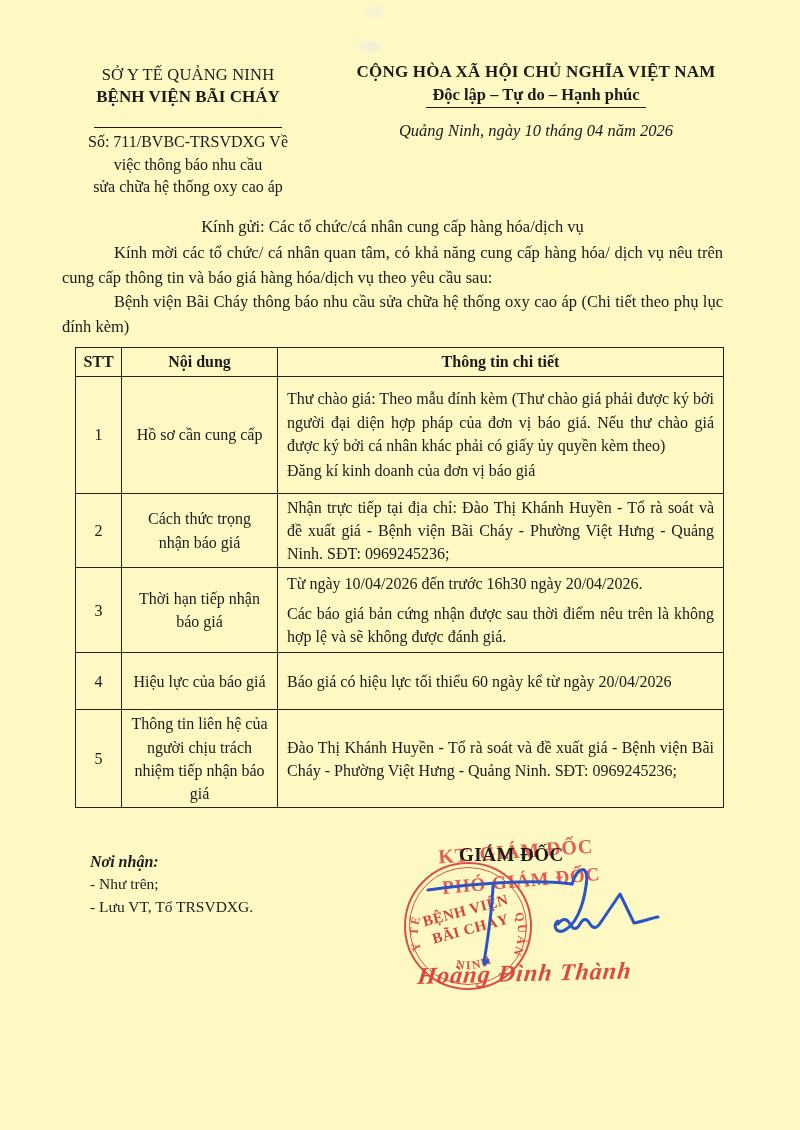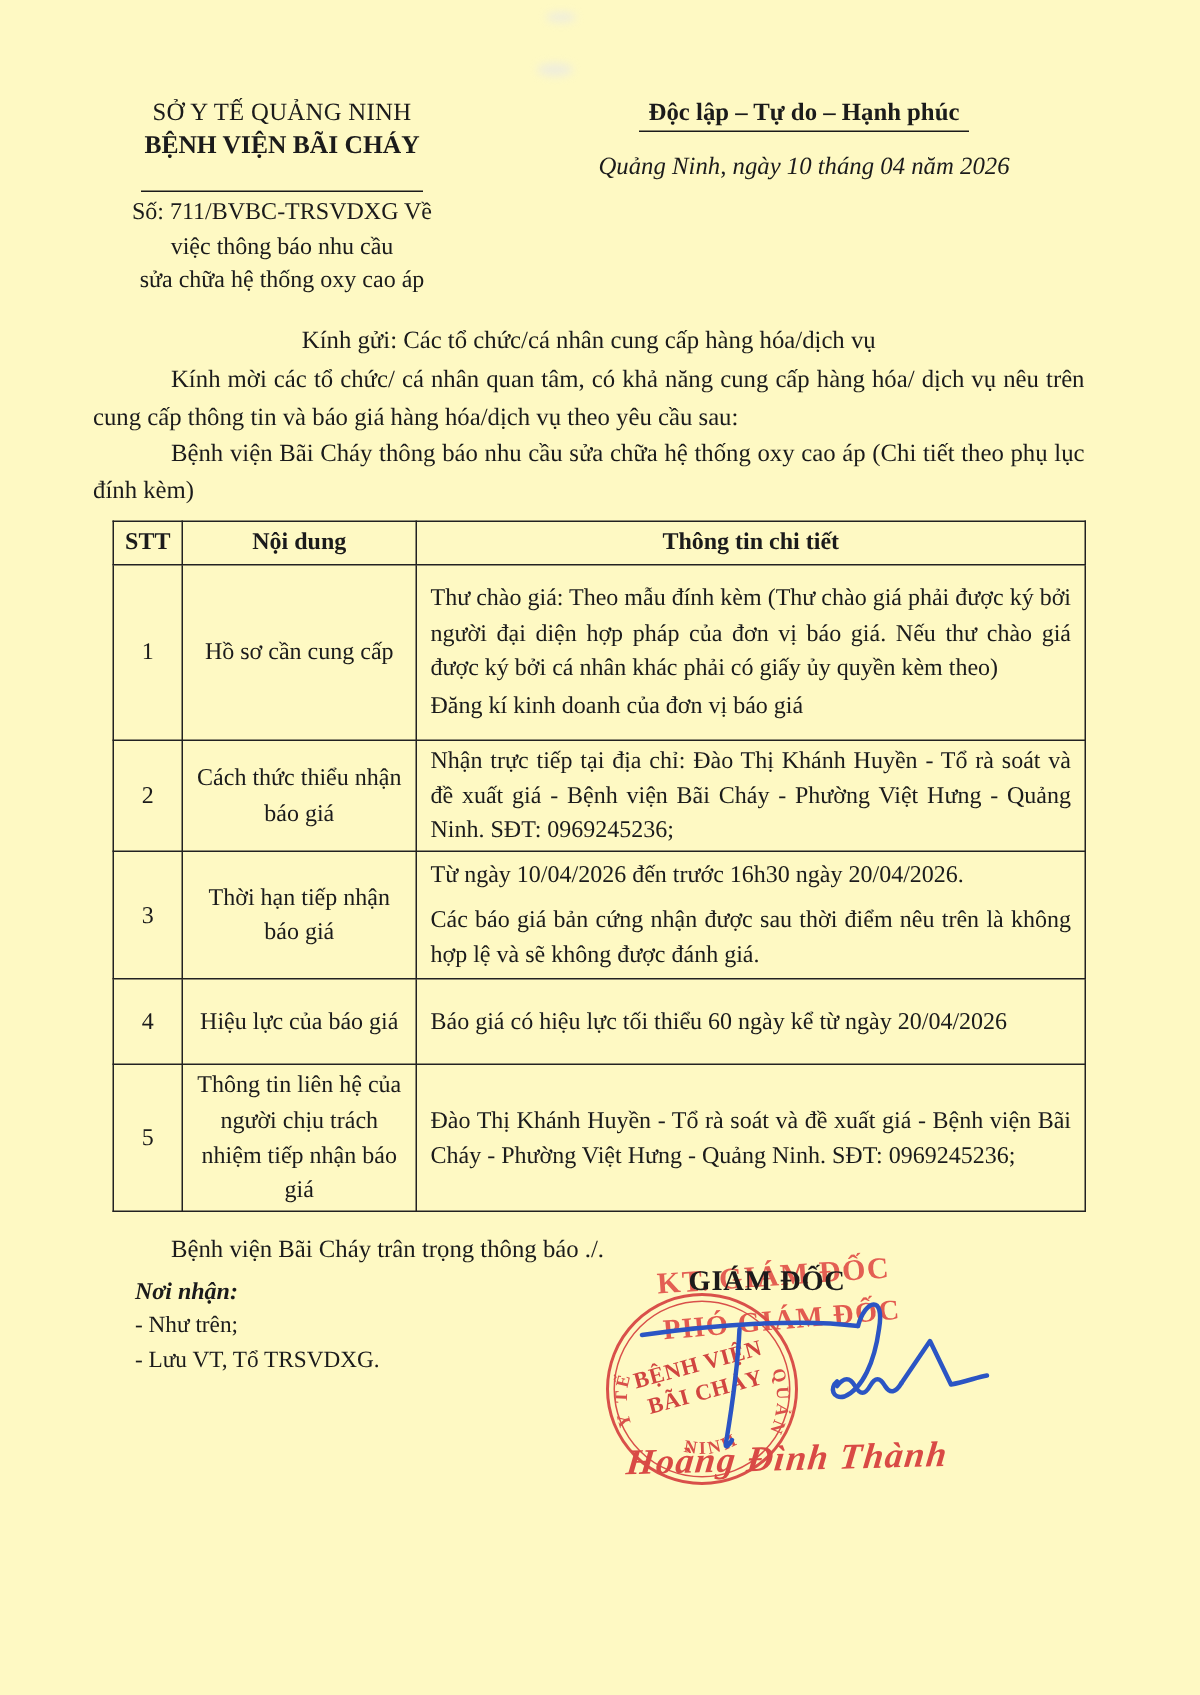--- a/index.html
+++ b/index.html
@@ -74,20 +74,21 @@
     <div class="dept">SỞ Y TẾ QUẢNG NINH</div>
     <div><span class="org">BỆNH VIỆN BÃI CHÁY</span></div>
     <div class="refblock">
       <div>Số: 711/BVBC-TRSVDXG Về</div>
       <div>việc thông báo nhu cầu</div>
       <div>sửa chữa hệ thống oxy cao áp</div>
     </div>
   </div>
 
   <div class="hdr-right">
+    <div class="motto1">CỘNG HÒA XÃ HỘI CHỦ NGHĨA VIỆT NAM</div>
     <div><span class="motto2">Độc lập – Tự do – Hạnh phúc</span></div>
     <div class="date">Quảng Ninh, ngày 10 tháng 04 năm 2026</div>
   </div>
 
   <div class="body-block">
     <p class="salutation">Kính gửi: Các tổ chức/cá nhân cung cấp hàng hóa/dịch vụ</p>
     <p class="para">Kính mời các tổ chức/ cá nhân quan tâm, có khả năng cung cấp hàng hóa/ dịch vụ nêu trên cung cấp thông tin và báo giá hàng hóa/dịch vụ theo yêu cầu sau:</p>
     <p class="para">Bệnh viện Bãi Cháy thông báo nhu cầu sửa chữa hệ thống oxy cao áp (Chi tiết theo phụ lục đính kèm)</p>
 
     <table class="spec">
@@ -105,21 +106,21 @@
       <tr class="r1">
         <td class="stt">1</td>
         <td class="topic">Hồ sơ cần cung cấp</td>
         <td class="details">
           <p>Thư chào giá: Theo mẫu đính kèm (Thư chào giá phải được ký bởi người đại diện hợp pháp của đơn vị báo giá. Nếu thư chào giá được ký bởi cá nhân khác phải có giấy ủy quyền kèm theo)</p>
           <p style="margin-top:2px;">Đăng kí kinh doanh của đơn vị báo giá</p>
         </td>
       </tr>
       <tr class="r2">
         <td class="stt">2</td>
-        <td class="topic">Cách thức thiểu nhận báo giá</td>
+        <td class="topic">Cách thức trọng nhận báo giá</td>
         <td class="details">
           <p>Nhận trực tiếp tại địa chỉ: Đào Thị Khánh Huyền - Tổ rà soát và đề xuất giá - Bệnh viện Bãi Cháy - Phường Việt Hưng - Quảng Ninh. SĐT: 0969245236;</p>
         </td>
       </tr>
       <tr class="r3">
         <td class="stt">3</td>
         <td class="topic">Thời hạn tiếp nhận báo giá</td>
         <td class="details">
           <p>Từ ngày 10/04/2026 đến trước 16h30 ngày 20/04/2026.</p>
           <p>Các báo giá bản cứng nhận được sau thời điểm nêu trên là không hợp lệ và sẽ không được đánh giá.</p>
@@ -135,21 +136,20 @@
       <tr class="r5">
         <td class="stt">5</td>
         <td class="topic">Thông tin liên hệ của người chịu trách nhiệm tiếp nhận báo giá</td>
         <td class="details">
           <p>Đào Thị Khánh Huyền - Tổ rà soát và đề xuất giá - Bệnh viện Bãi Cháy - Phường Việt Hưng - Quảng Ninh. SĐT: 0969245236;</p>
         </td>
       </tr>
     </tbody>
       </table>
 
-    <p class="closing">Bệnh viện Bãi Cháy trân trọng thông báo ./.</p>
   </div>
 
   <div class="recipients">
     <div class="r-title">Nơi nhận:</div>
     <div>- Như trên;</div>
     <div>- Lưu VT, Tổ TRSVDXG.</div>
   </div>
 
   <div class="sig-area">
     <div class="stamp-red-line stamp-line-top">KT. GIÁM ĐỐC</div>

